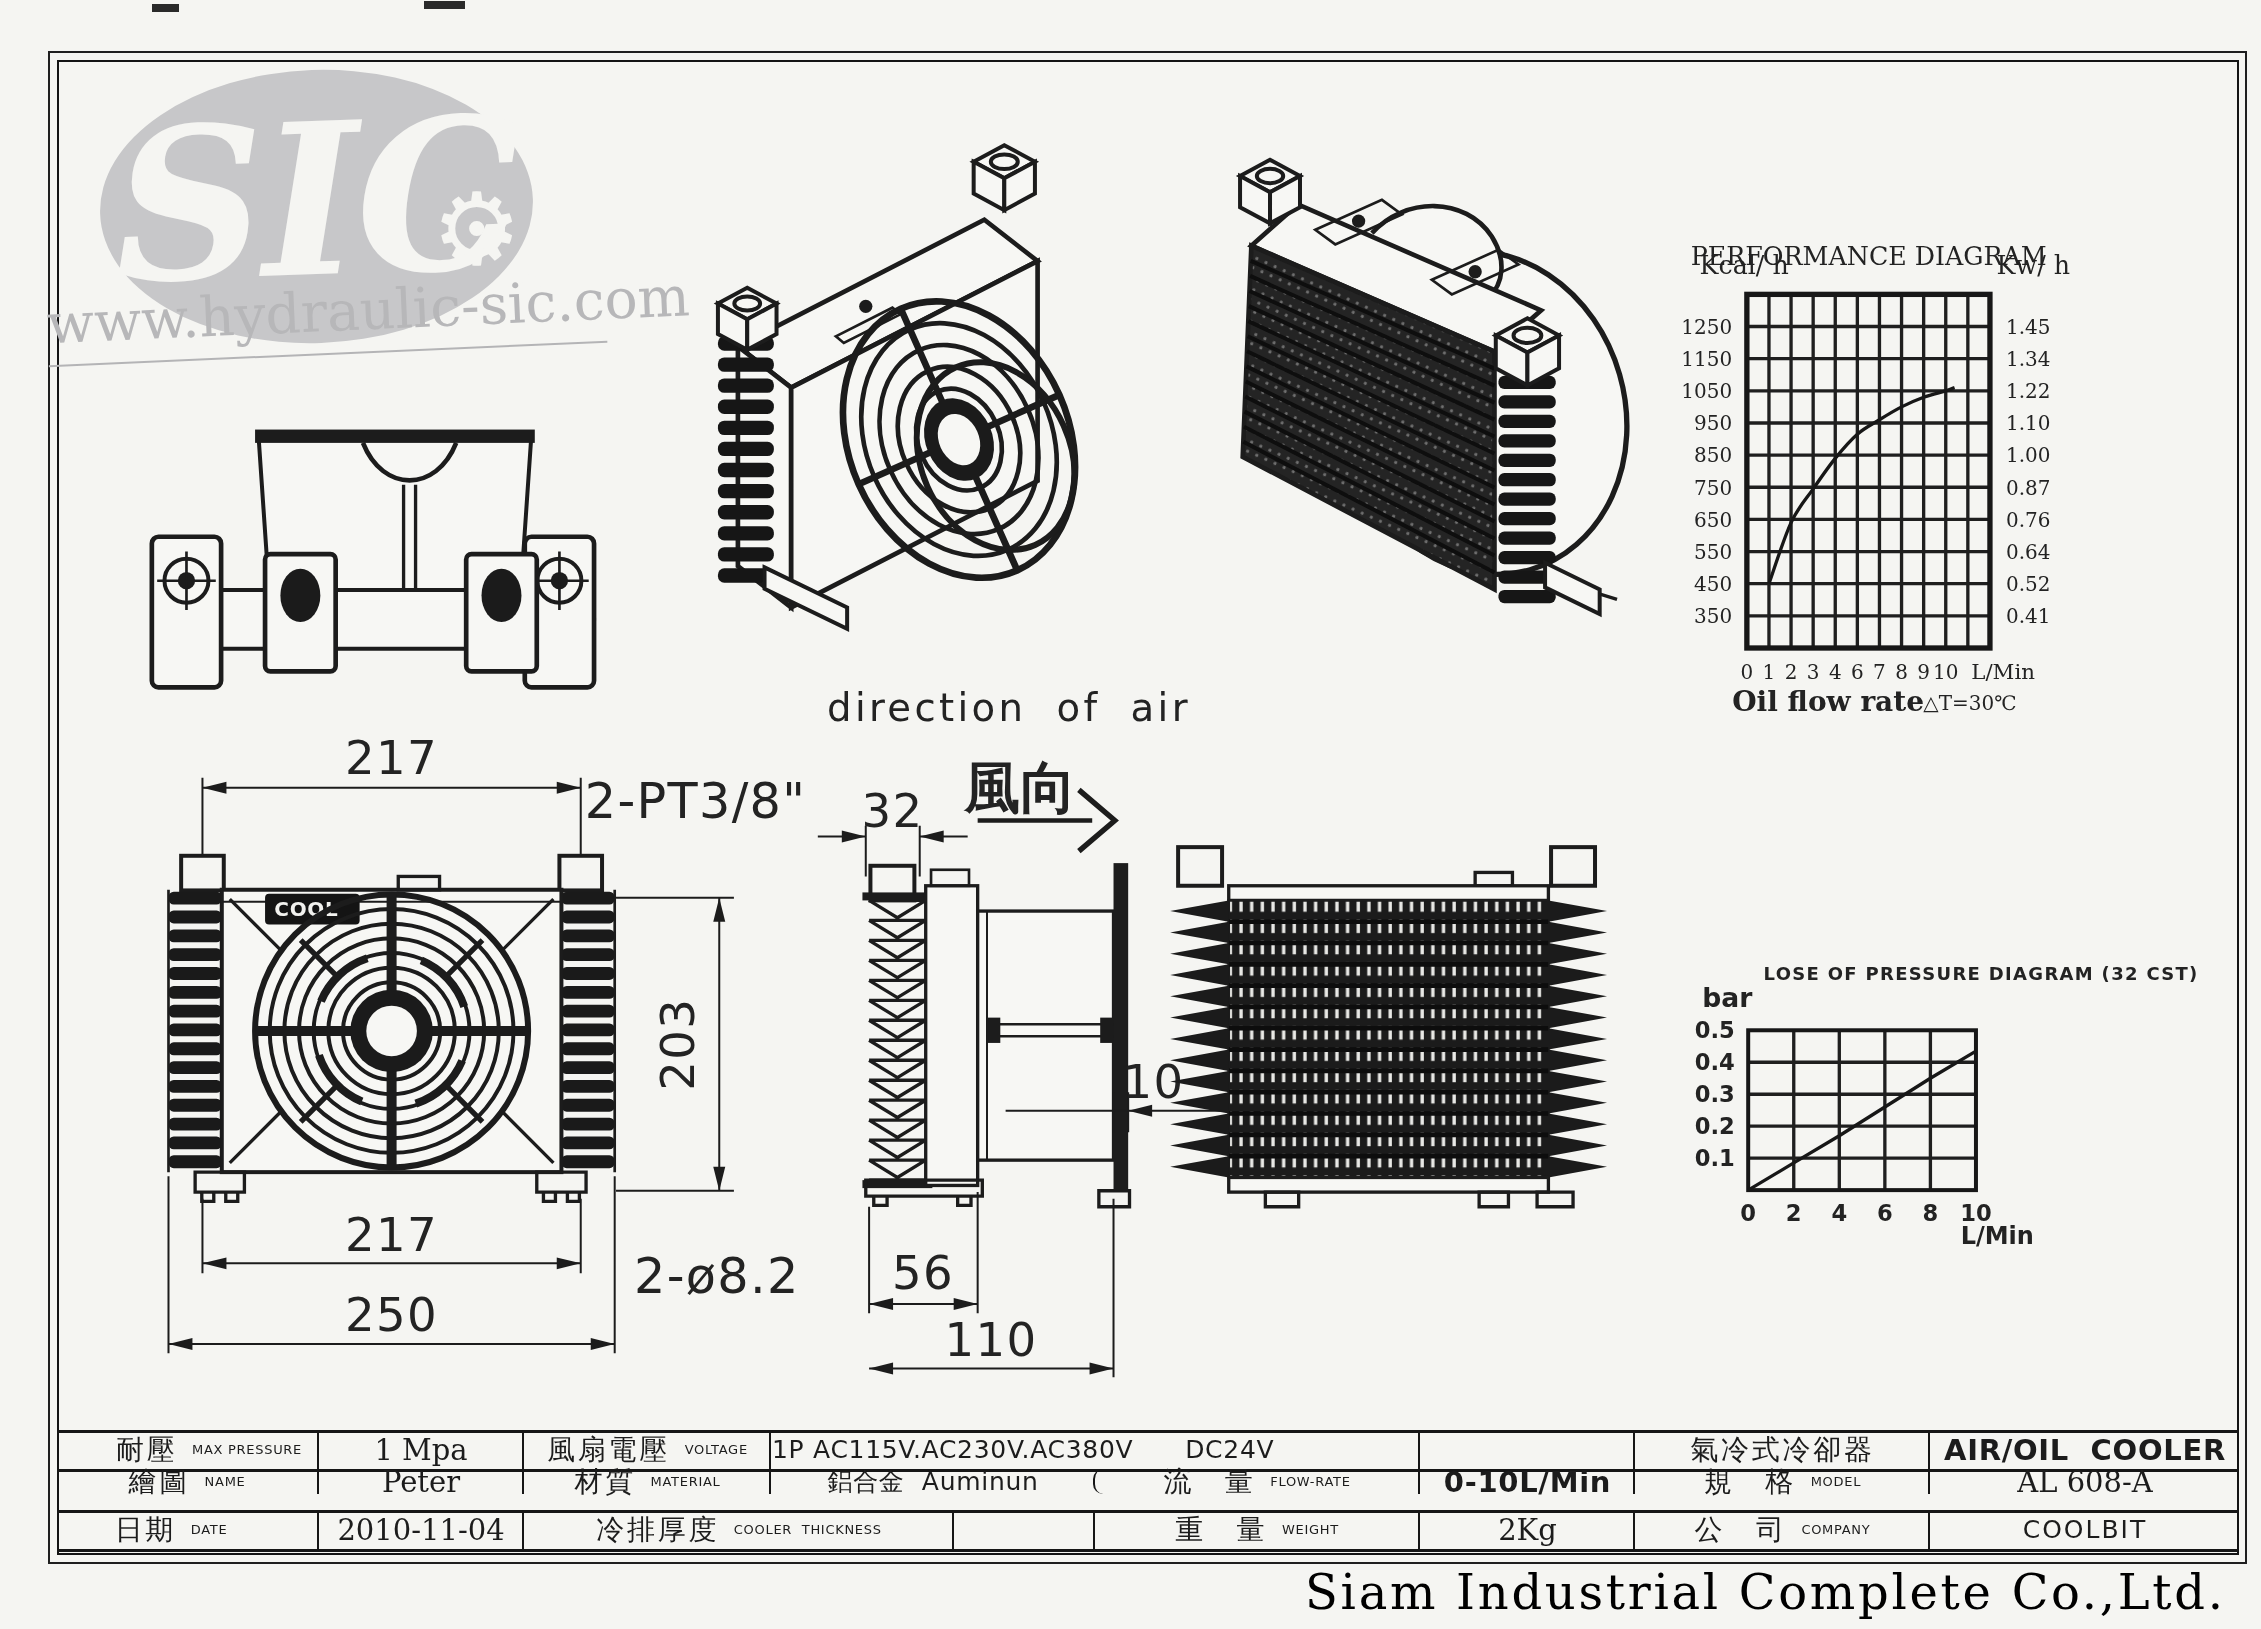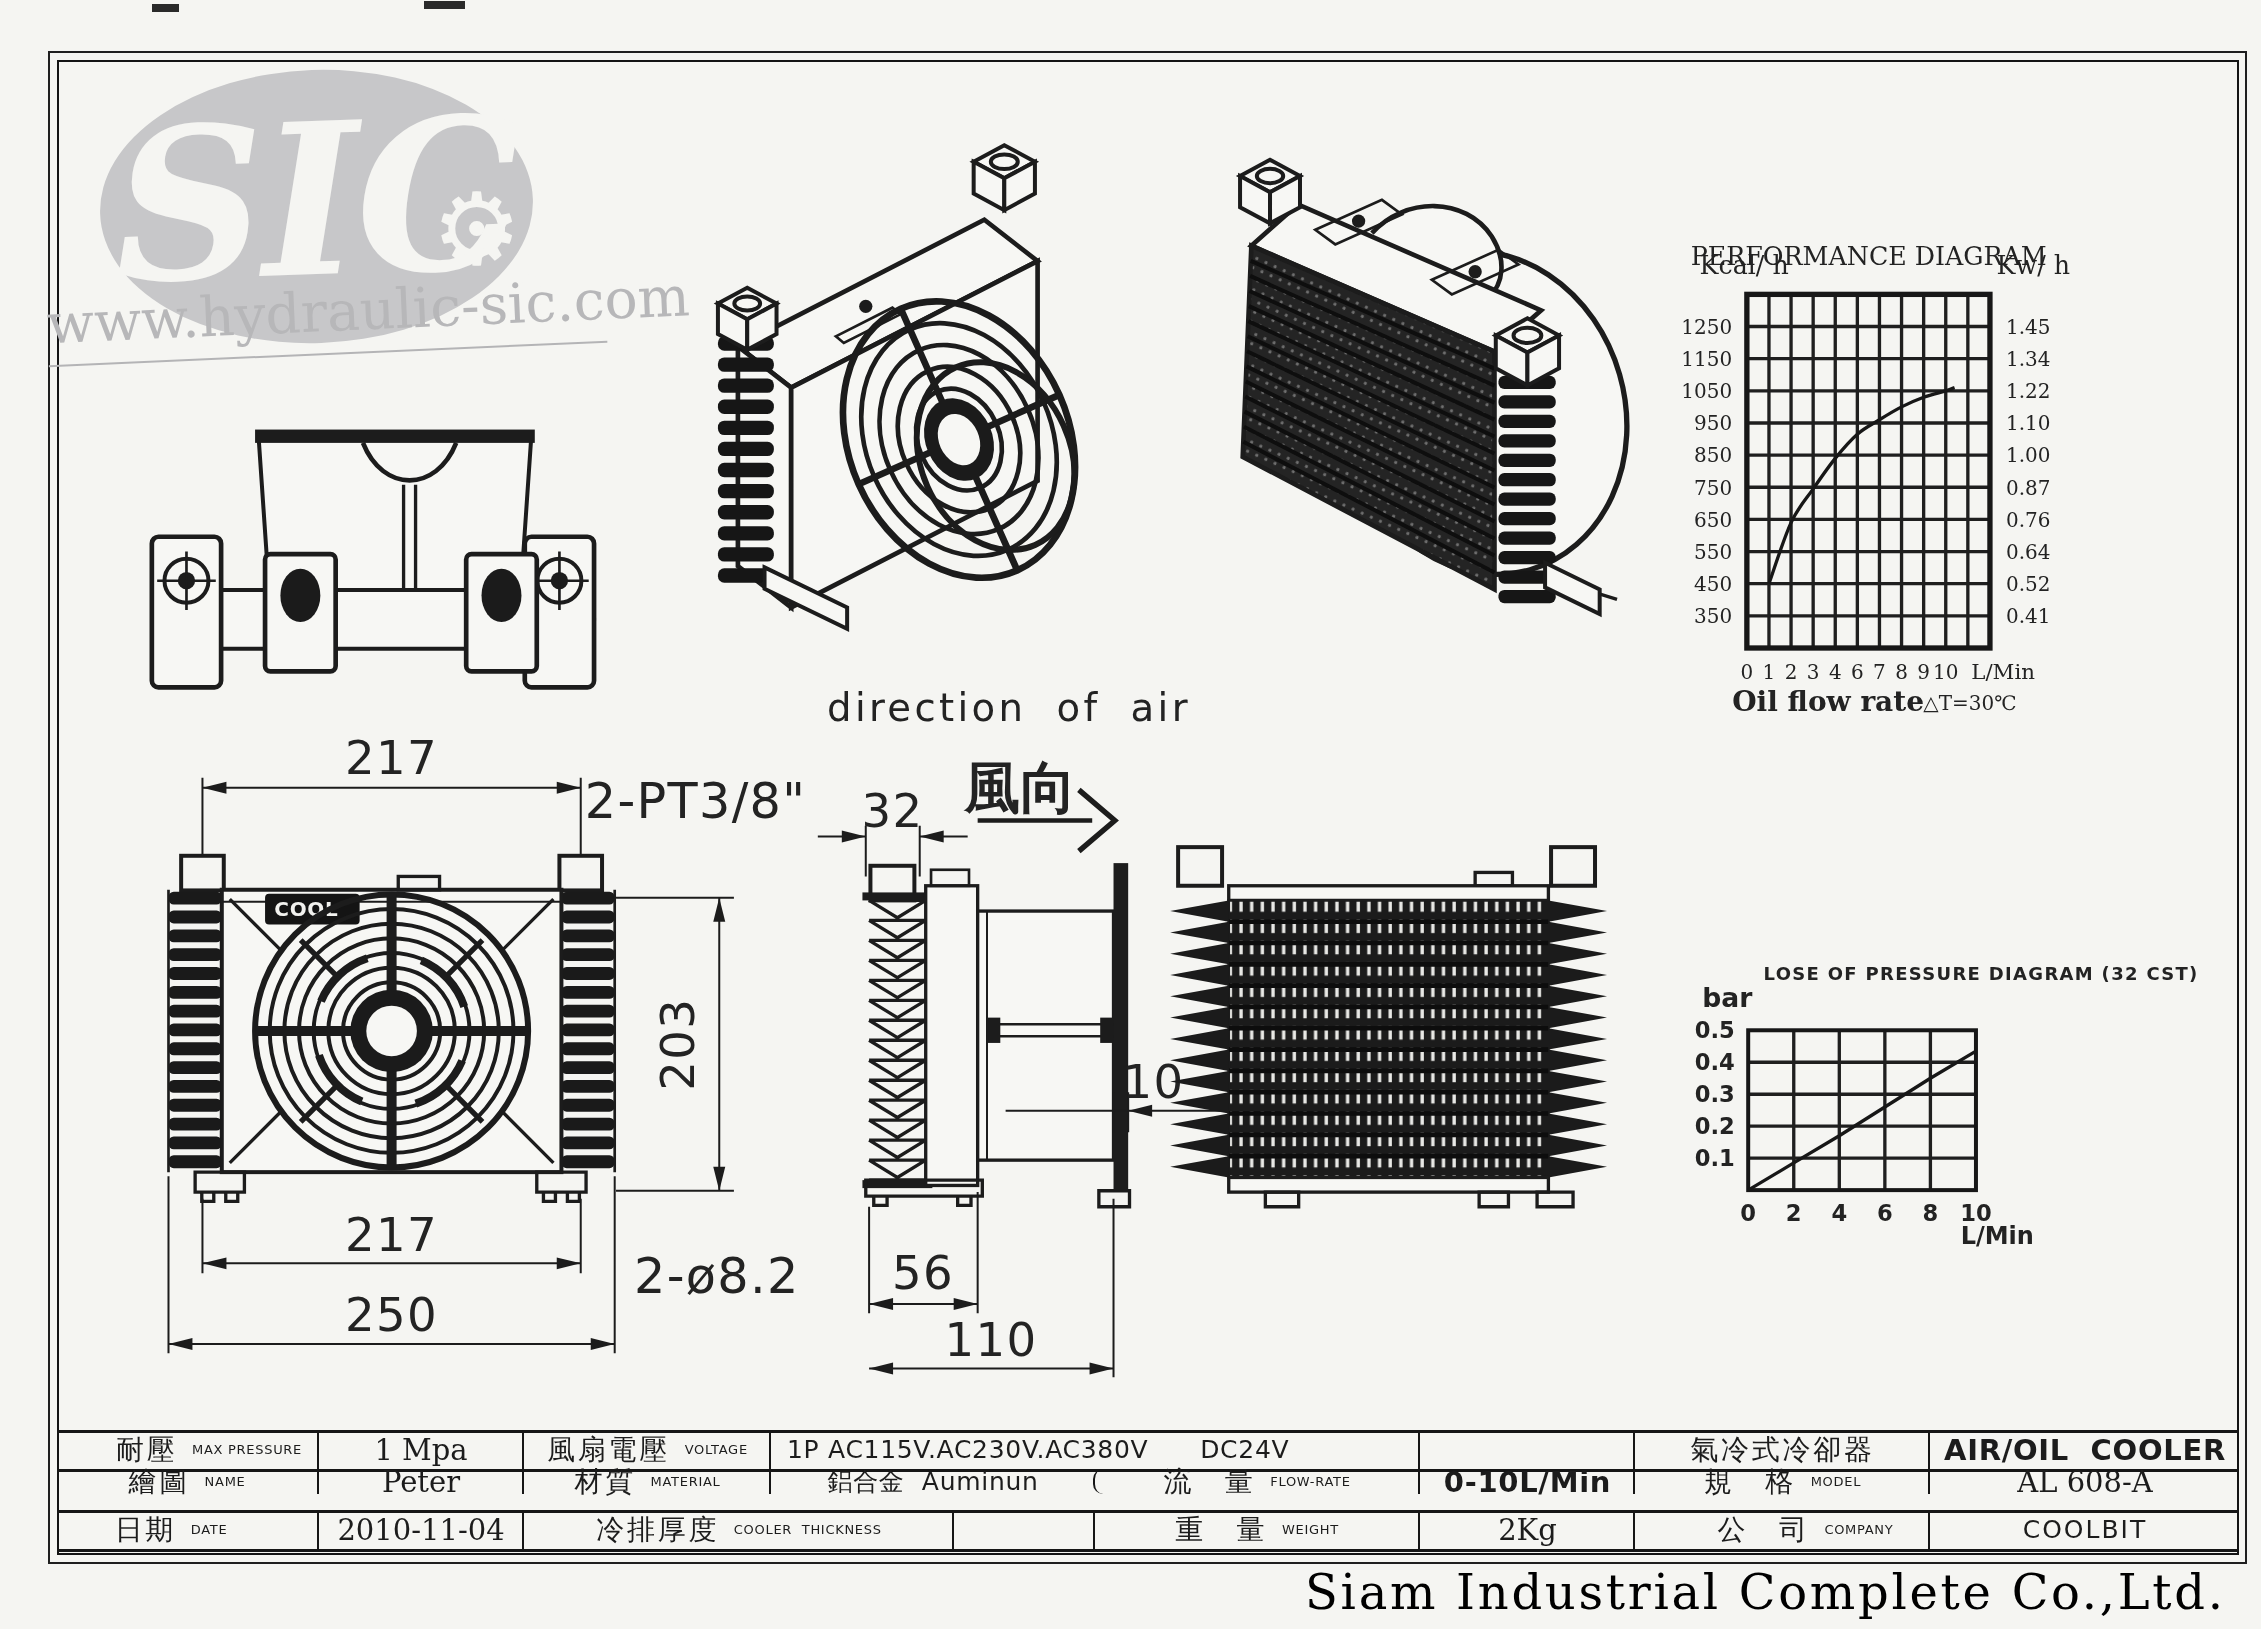--- a/index.html
+++ b/index.html
@@ -452,21 +452,21 @@
     <div class="rline" style="top:119px;"></div>
 
     <div class="row" style="top:0;height:39px;">
       <div class="cell first lbl" style="left:8px;width:252px;padding-left:18px;">
         <span class="zh">耐壓</span>
         <span class="en">MAX PRESSURE</span></div>
       <div class="cell val-serif" style="left:260px;width:204px;">1 Mpa</div>
       <div class="cell lbl" style="left:465px;width:247px;">
         <span class="zh">風扇電壓</span>
         <span class="en">VOLTAGE</span></div>
-      <div class="cell val-sans" style="left:712px;width:649px;justify-content:flex-start;padding-left:16px;">1P AC115V.AC230V.AC380V      DC24V</div>
+      <div class="cell val-sans" style="left:712px;width:649px;justify-content:flex-start;padding-left:1px;">1P AC115V.AC230V.AC380V      DC24V</div>
       <div class="cell" style="left:1361px;width:215px;"></div>
       <div class="cell zh" style="left:1576px;width:295px;">氣冷式冷卻器</div>
       <div class="cell val-bold" style="left:1871px;width:310px;text-align:center;">AIR/OIL  COOLER</div>
     </div>
 
     <div class="row" style="top:39px;height:25px;">
       <div class="cell first lbl" style="left:0;width:260px;">
         <span class="zh">繪圖</span>
         <span class="en">NAME</span></div>
       <div class="cell val-serif" style="left:260px;width:204px;">Peter</div>
@@ -490,21 +490,21 @@
         <span class="en">DATE</span></div>
       <div class="cell val-serif" style="left:260px;width:204px;">2010-11-04</div>
       <div class="cell lbl" style="left:465px;width:430px;">
         <span class="zh">冷排厚度</span>
         <span class="en">COOLER  THICKNESS</span></div>
       <div class="cell" style="left:895px;width:141px;"></div>
       <div class="cell lbl" style="left:1036px;width:324px;">
         <span class="zh">重　量</span>
         <span class="en">WEIGHT</span></div>
       <div class="cell val-serif" style="left:1361px;width:215px;">2Kg</div>
-      <div class="cell lbl" style="left:1576px;width:295px;padding-left:23px;">
+      <div class="cell lbl" style="left:1576px;width:295px;">
         <span class="zh">公　司</span>
         <span class="en">COMPANY</span></div>
       <div class="cell val-sans" style="left:1871px;width:310px;letter-spacing:2px;">COOLBIT</div>
     </div>
   </div>
 
   <div class="abs" id="watermark">Siam Industrial Complete Co.,Ltd.</div>
 </div>
 
 

